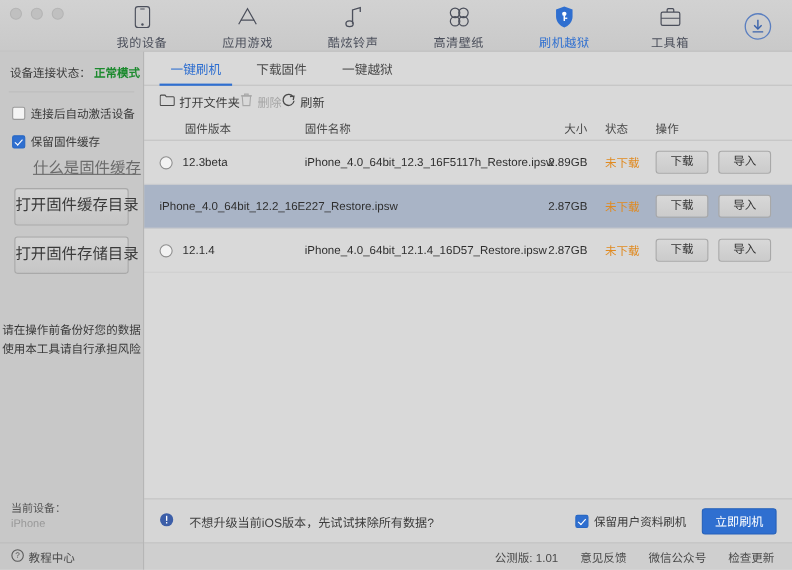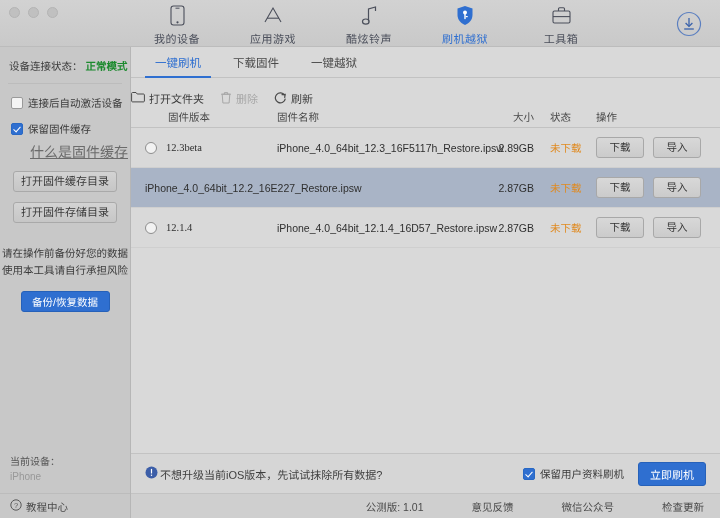--- a/index.html
+++ b/index.html
@@ -93,28 +93,28 @@
     width: 3px; height: 6px;
     border: solid #fff; border-width: 0 1.6px 1.6px 0;
     transform: rotate(42deg);
   }
   .sb-link {
     margin: 5px 0 0 30px; font-size: 14px; color: #6b6b6b;
     text-decoration: underline; white-space: nowrap; cursor: pointer;
   }
   .sb-btn {
     display: block; margin: 10px auto 0 auto;
-    width: 104px; height: 21px; line-height: 19px;
-    font-size: 11px; color: #3a3a3a; text-align: center;
+    width: 104px; height: 34px; line-height: 19px;
+    font-size: 14px; color: #3a3a3a; text-align: center;
     background: linear-gradient(#d3d3d3, #c6c6c6);
     border: 1px solid #a9a9a9; border-radius: 3px;
-    font-family: Liberation Sans, sans-serif; cursor: pointer; white-space: nowrap;
+    font-family: Liberation Mono, monospace; cursor: pointer; white-space: nowrap;
   }
   .sb-warn {
-    margin-top: 22px; text-align: center;
+    margin-top: 44px; text-align: center;
     font-size: 10.5px; color: #3a3a3a; line-height: 17px; white-space: nowrap;
   }
   .sb-primary {
     display: block; margin: 12px auto 0 auto;
     width: 89px; height: 21px; line-height: 21px;
     font-size: 10.5px; color: #fff; text-align: center;
     background: #2f6fd0; border: 1px solid #2661b9; border-radius: 3px;
     font-family: inherit; cursor: pointer; white-space: nowrap;
   }
   .sb-spacer { flex: 1 1 auto; }
@@ -149,21 +149,22 @@
     display: flex; align-items: center;
     font-size: 11.5px; color: #4a4a4a; cursor: pointer; white-space: nowrap;
   }
   .tab.active { color: #2f6fd0; }
   .tab.active::after {
     content: ""; position: absolute; left: 6px; right: 6px; bottom: -1px;
     height: 2px; background: #2f6fd0;
   }
   .actionbar {
     height: 28px; flex: 0 0 28px;
-    display: flex; align-items: flex-end; gap: 16px;
+    display: flex; align-items: center; 
+    padding-left: 14px;
   }
   .act {
     display: flex; align-items: center; gap: 4px;
     font-size: 11px; color: #3c3c3c; cursor: pointer; white-space: nowrap;
   }
   .act.disabled { color: #a7a7a7; cursor: default; }
 
   
   .thead {
     display: flex; align-items: center;
@@ -172,21 +173,21 @@
     padding-left: 14px;
   }
   .rows { flex: 0 0 auto; }
   .row {
     display: flex; align-items: center;
     height: 40px; font-size: 10.5px; color: #2f2f2f;
     padding-left: 14px;
     border-bottom: 1px solid #cfcfcf;
   }
   .row.selected { background: #a9b4c6; }
-  .c-ver   { width: 132px; flex: 0 0 132px; display: flex; align-items: center; gap: 9px; font-family: Liberation Serif, serif; }
+  .c-ver   { width: 132px; flex: 0 0 132px; display: flex; align-items: center; gap: 9px; }
   .c-name  { flex: 1 1 auto; min-width: 0; }
   .c-size  { width: 62px; flex: 0 0 62px; text-align: right; padding-right: 4px; }
   .c-state { width: 58px; flex: 0 0 58px; padding-left: 12px; }
   .c-ops   { width: 124px; flex: 0 0 124px; display: flex; gap: 9px; }
   .thead .c-ver { padding-left: 23px; }
   .thead .c-ops { padding-left: 0; }
   .radio {
     width: 12px; height: 12px; flex: 0 0 12px; border-radius: 50%;
     border: 1px solid #8e8e8e; background: #f2f2f2; position: relative;
   }
@@ -207,42 +208,42 @@
 
   
   .bottombar {
     flex: 0 0 40px; height: 40px;
     display: flex; align-items: center;
     border-top: 1px solid #c3c3c3;
     padding: 0 14px 0 14px;
     background: #d6d6d6;
   }
   .hint {
-    display: flex; align-items: center; gap: 2px;
+    display: flex; align-items: center; gap: 14px;
     font-size: 11px; color: #3e3e3e; white-space: nowrap;
   }
   .keep-row {
     display: flex; align-items: center; gap: 5px;
     font-size: 10.5px; color: #3a3a3a; margin-right: 14px; white-space: nowrap;
   }
   .flash-btn {
     width: 68px; height: 24px; line-height: 24px; text-align: center;
     font-size: 11px; color: #fff;
     background: #2f6fd0; border: 1px solid #2661b9; border-radius: 3px;
     font-family: inherit; cursor: pointer; white-space: nowrap;
   }
   .statusbar {
     flex: 0 0 25px; height: 25px;
     display: flex; align-items: center; justify-content: flex-end;
     gap: 20px; padding-right: 16px;
     border-top: 1px solid #c3c3c3;
     background: #cfcfcf;
     font-size: 10.5px; color: #4a4a4a;
   }
-  .statusbar .si { white-space: nowrap; cursor: pointer; margin-left: 28px; }
+  .statusbar .si { white-space: nowrap; cursor: pointer; }
   .statusbar .si.static { cursor: default; }
 </style>
 </head>
 <body>
 
 <div class="window">
 
   <div class="toolbar">
     <div class="traffic">
       <span></span>
@@ -276,20 +277,31 @@
       <div class="nav-item">
         <span class="nav-icon">
           <svg width="17" height="21" viewBox="0 0 17 21">
               <path d="M7.5 16.5 V4 L14.5 2 V6" fill="none" stroke="#4b4f5b" stroke-width="1.2"></path>
               <ellipse cx="4.8" cy="16.6" rx="3.3" ry="2.6" fill="none" stroke="#4b4f5b" stroke-width="1.2"></ellipse>
             </svg>
         </span>
         <span class="nav-label">酷炫铃声</span>
       </div>
 
+      <div class="nav-item">
+        <span class="nav-icon">
+          <svg width="21" height="21" viewBox="0 0 21 21">
+              <circle cx="6.7" cy="6.7" r="4.3" fill="none" stroke="#4b4f5b" stroke-width="1.1"></circle>
+              <circle cx="14.3" cy="6.7" r="4.3" fill="none" stroke="#4b4f5b" stroke-width="1.1"></circle>
+              <circle cx="6.7" cy="14.3" r="4.3" fill="none" stroke="#4b4f5b" stroke-width="1.1"></circle>
+              <circle cx="14.3" cy="14.3" r="4.3" fill="none" stroke="#4b4f5b" stroke-width="1.1"></circle>
+            </svg>
+        </span>
+        <span class="nav-label">高清壁纸</span>
+      </div>
 
       <div class="nav-item active">
         <span class="nav-icon">
           <svg width="18" height="21" viewBox="0 0 18 21">
               <path d="M9 1 L16.5 3.6 V10 C16.5 15 12.8 18.6 9 20 C5.2 18.6 1.5 15 1.5 10 V3.6 Z" fill="#2f6fd0"></path>
               <circle cx="9" cy="7.6" r="2" fill="#fff"></circle>
               <rect x="8.3" y="8.8" width="1.4" height="5.4" rx="0.6" fill="#fff"></rect>
               <rect x="9.7" y="11" width="2" height="1.2" fill="#fff"></rect>
             </svg>
         </span>
@@ -342,21 +354,20 @@
       <div class="sb-link">什么是固件缓存</div>
 
       <button class="sb-btn">打开固件缓存目录</button>
       <button class="sb-btn">打开固件存储目录</button>
 
       <div class="sb-warn">
         <div>请在操作前备份好您的数据</div>
         <div>使用本工具请自行承担风险</div>
       </div>
 
-      <button class="sb-primary">备份/恢复数据</button>
 
       <div class="sb-spacer"></div>
 
       <div class="sb-device">
         <div class="lbl">当前设备：</div>
         <div class="sub">iPhone</div>
       </div>
 
       <div class="sb-footer">
         <span>

